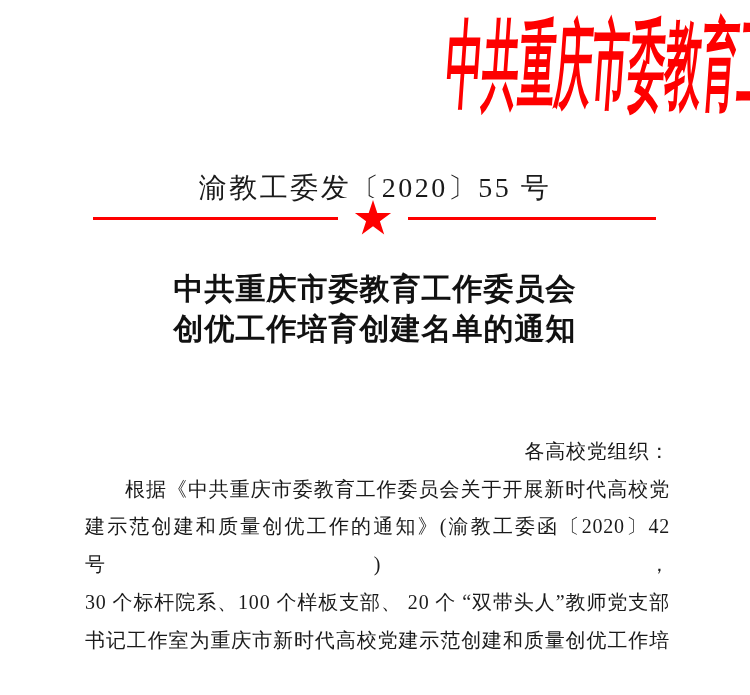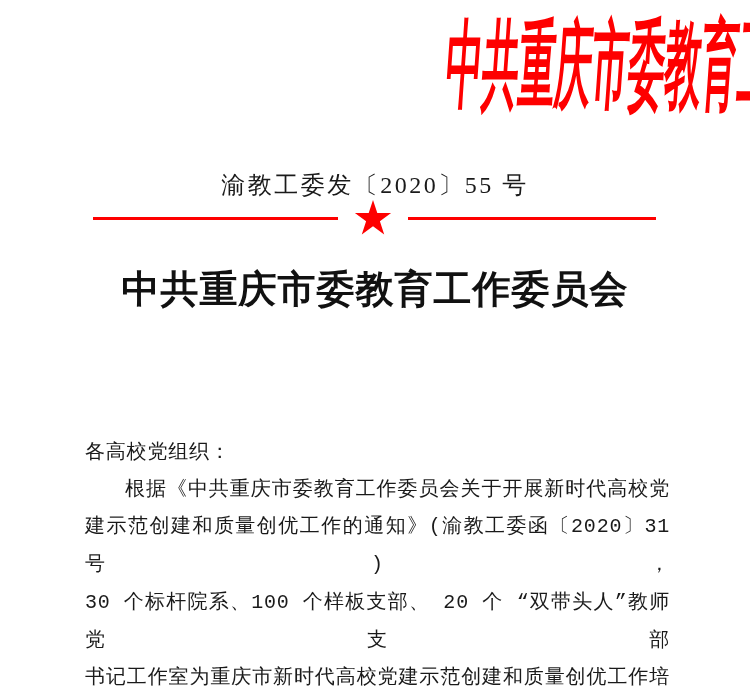--- a/index.html
+++ b/index.html
@@ -38,21 +38,21 @@
     transform: skewX(-4deg) scaleX(0.38);
     transform-origin: 50% 50%;
   }
   
   .doc-number {
     position: absolute;
     top: 169px;
     left: 0;
     width: 750px;
     text-align: center;
-    font-size: 24px;
+    font-size: 28px;
     letter-spacing: 2.5px;
     color: var(--ink);
   }
   
   .divider-line {
     position: absolute;
     top: 217px;
     left: 93px;
     width: 563px;
     height: 3px;
@@ -71,38 +71,38 @@
   }
   .star-box svg { display: block; }
   
   .doc-title {
     position: absolute;
     top: 269px;
     left: 0;
     width: 750px;
     text-align: center;
     font-weight: bold;
-    font-size: 38px;
+    font-size: 30px;
     line-height: 40px;
     letter-spacing: 1px;
     color: #111111;
   }
   
   .body-text {
     position: absolute;
     top: 433px;
     left: 85px;
     width: 585px;
     font-size: 20px;
     line-height: 37.7px;
     letter-spacing: 0.8px;
     color: var(--ink);
   }
-  .bl { width: 100%; }
-  .bl.j { text-align: justify; text-align-last: justify; font-family: Liberation Mono, monospace; }
+  .bl { width: 100%; text-align: right; }
+  .bl.j { text-align: justify; text-align-last: justify; }
   .bl.indent { text-indent: 40px; }
 </style>
 </head>
 <body>
 
 <div class="page">
 
   <div class="red-head">
     <span class="red-head-text">中共重庆市委教育工作委员会文件</span>
   </div>
@@ -112,24 +112,25 @@
   <div class="divider-line"></div>
 
   <div class="star-box">
     <svg width="40" height="38" viewBox="0 0 40 38" xmlns="http://www.w3.org/2000/svg">
       <polygon points="20,1 24.3,14.1 38.1,14.1 26.9,22.2 31.2,35.4 20,27.3 8.8,35.4 13.1,22.2 1.9,14.1 15.7,14.1" fill="#fe0000"></polygon>
     </svg>
   </div>
 
   <div class="doc-title">
     <div>中共重庆市委教育工作委员会</div>
+    <div>创优工作培育创建名单的通知</div>
   </div>
 
   <div class="body-text">
     <div class="bl">各高校党组织：</div>
     <div class="bl indent j">根据《中共重庆市委教育工作委员会关于开展新时代高校党</div>
-    <div class="bl j">建示范创建和质量创优工作的通知》(渝教工委函〔2020〕31 号)，</div>
+    <div class="bl j">建示范创建和质量创优工作的通知》(渝教工委函〔2020〕42 号)，</div>
     <div class="bl j">30 个标杆院系、100 个样板支部、 20 个 “双带头人”教师党支部</div>
     <div class="bl j">书记工作室为重庆市新时代高校党建示范创建和质量创优工作培</div>
 
   </div>
 
 </div>
 
 </body></html>

